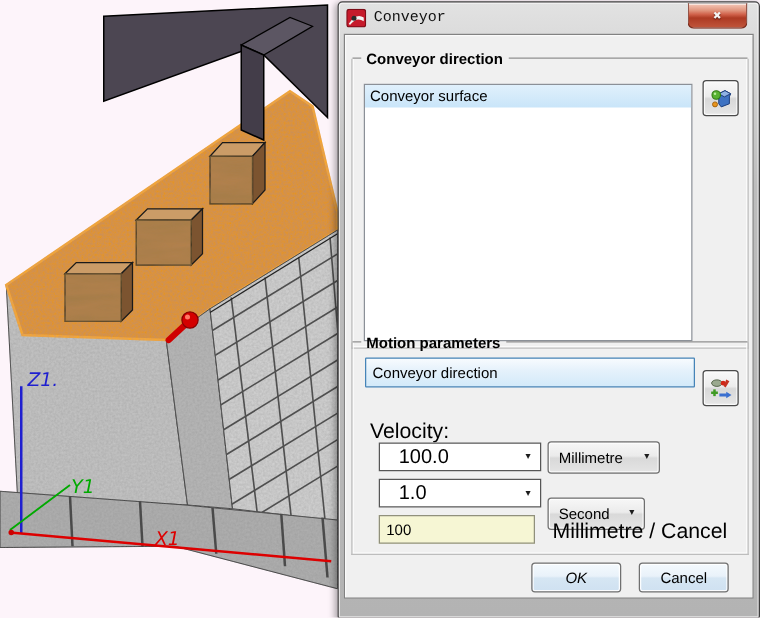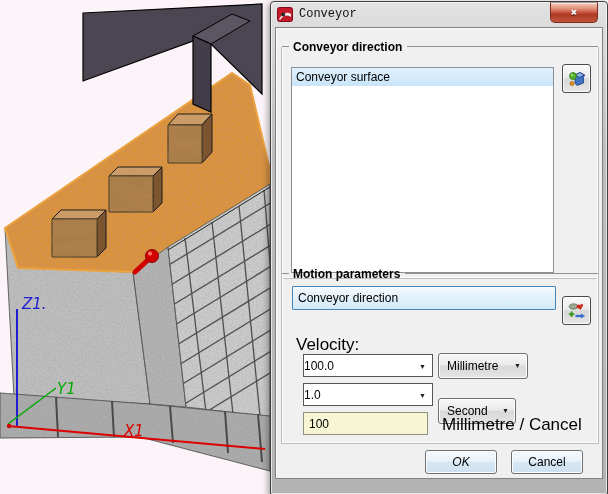--- a/index.html
+++ b/index.html
@@ -70,21 +70,21 @@
     border:1px solid #4584b8;border-radius:1px;
     background:linear-gradient(#f7fbfe,#e4f1fb 45%,#d3eaf9);
     font-family:"Liberation Sans",sans-serif;font-size:12px;color:#000;padding:3px 5px;
   }
   .label{position:absolute;font-size:17px;color:#000000;}
   .combo-edit{
     position:absolute;width:128px;height:21px;background:#fff;border:1px solid #565656;
   }
   .combo-edit input{
     position:absolute;left:0;top:0;width:104px;height:21px;border:none;outline:none;
-    font-family:"Liberation Sans",sans-serif;font-size:12px;padding:0 0 0 0;background:transparent;color:#000;
+    font-family:"Liberation Sans",sans-serif;font-size:16px;padding:0 0 0 15px;background:transparent;color:#000;
   }
   .combo-edit .arrow, .combo-unit .arrow{
     position:absolute;right:6px;top:50%;transform:translateY(-50%);
     font-size:7px;color:#1c1c1c;pointer-events:none;
   }
   .combo-unit{
     position:absolute;height:24px;border:1px solid #6f6f6f;border-radius:3px;
     background:linear-gradient(#f7f7f7,#ebebeb 45%,#d9d9d9 52%,#e4e4e4);
     font-size:12px;color:#000;line-height:24px;padding-left:8px;cursor:pointer;
     box-shadow:inset 0 0 0 1px rgba(255,255,255,.85);

